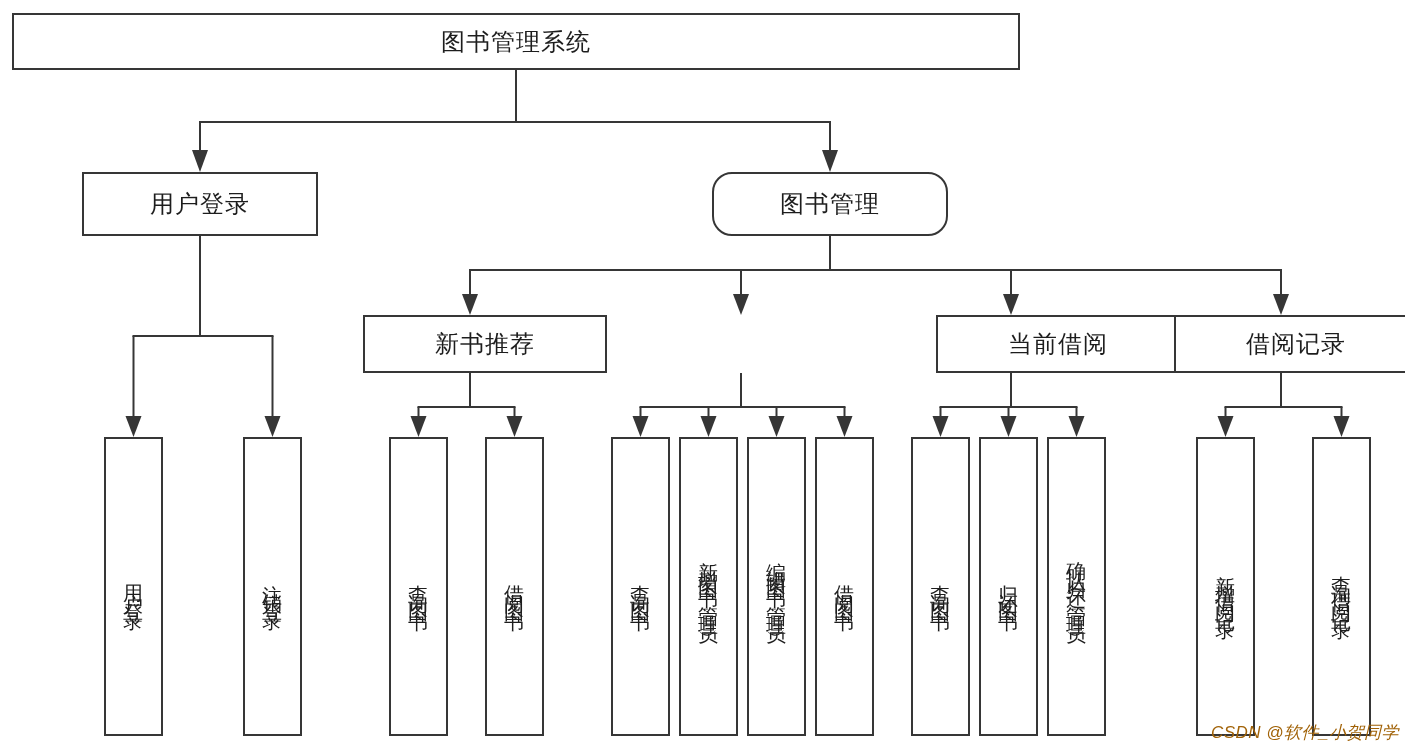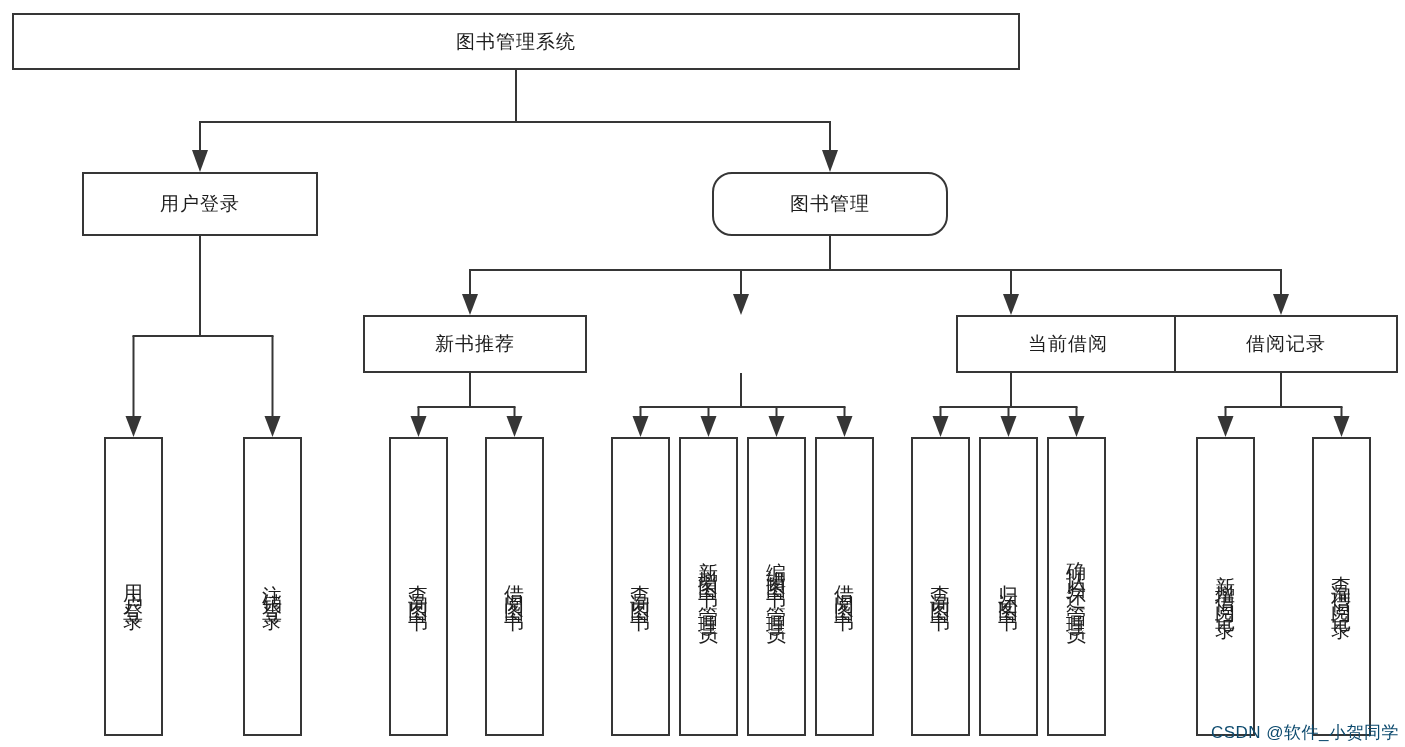--- a/index.html
+++ b/index.html
@@ -28,46 +28,47 @@
     background: #ffffff;
     border: 2px solid #363636;
     box-sizing: border-box;
     display: flex;
     align-items: center;
     justify-content: center;
     z-index: 2;
   }
   .node .label {
     color: #1d1d1d;
-    font-size: 19px;
+    font-size: 24px;
     letter-spacing: 1px;
     white-space: nowrap;
   }
   .root-box   { left: 12px;  top: 13px;  width: 1008px; height: 57px; }
   .l2-box     { top: 172px;  width: 236px; height: 64px; }
-  .l3-box     { top: 315px;  width: 224px; height: 58px; }
+  .l3-box     { top: 315px;  width: 244px; height: 58px; }
   .leaf-box   { top: 437px;  width: 59px;  height: 299px; }
   .leaf-box .vlabel {
     writing-mode: vertical-rl;
     text-orientation: mixed;
     color: #1d1d1d;
     font-size: 20px;
     letter-spacing: 9px;
     line-height: 1;
     white-space: nowrap;
   }
   .watermark {
     position: absolute;
     right: 6px;
     bottom: 3px;
     z-index: 5;
-    color: #0c4a6e;
+    color: #a16207;
     font-size: 17px;
     letter-spacing: 0.5px;
     white-space: nowrap;
+    font-style: italic;
   }
 </style>
 </head>
 <body>
 
 <div class="stage">
 
   <svg class="connectors" viewBox="0 0 1405 747" xmlns="http://www.w3.org/2000/svg">
     <g stroke="#363636" stroke-width="2" fill="none">
 
@@ -144,21 +145,21 @@
   <div class="node l2-box" style="left:82px;">
     <span class="label">用户登录</span>
   </div>
   <div class="node l2-box" style="left:712px;border-radius:20px;">
     <span class="label">图书管理</span>
   </div>
 
   <div class="node l3-box" style="left:363px;">
     <span class="label">新书推荐</span>
   </div>
-  <div class="node l3-box" style="left:956px;text-align:right;">
+  <div class="node l3-box" style="left:936px;text-align:right;">
     <span class="label">当前借阅</span>
   </div>
   <div class="node l3-box" style="left:1174px;">
     <span class="label">借阅记录</span>
   </div>
 
   <div class="node leaf-box" style="left:104px;">
     <span class="vlabel">用户登录</span>
   </div>
   <div class="node leaf-box" style="left:243px;">

